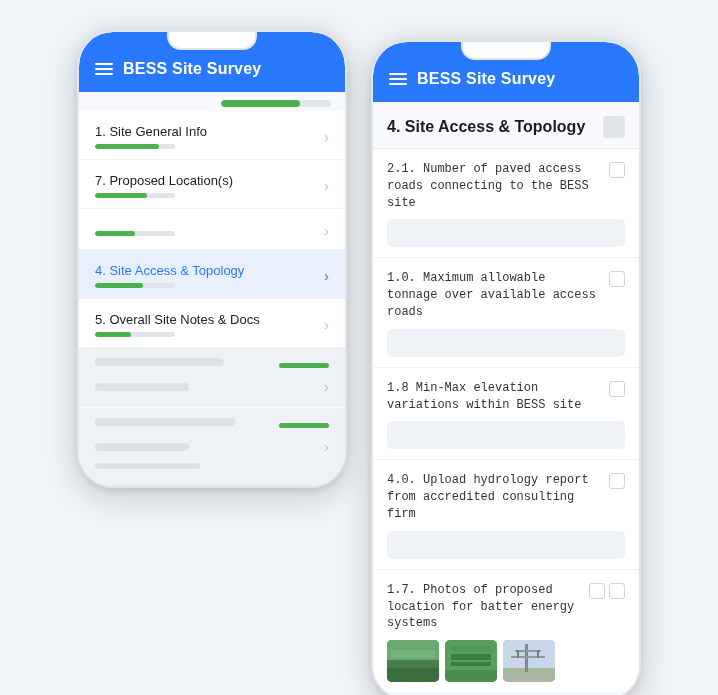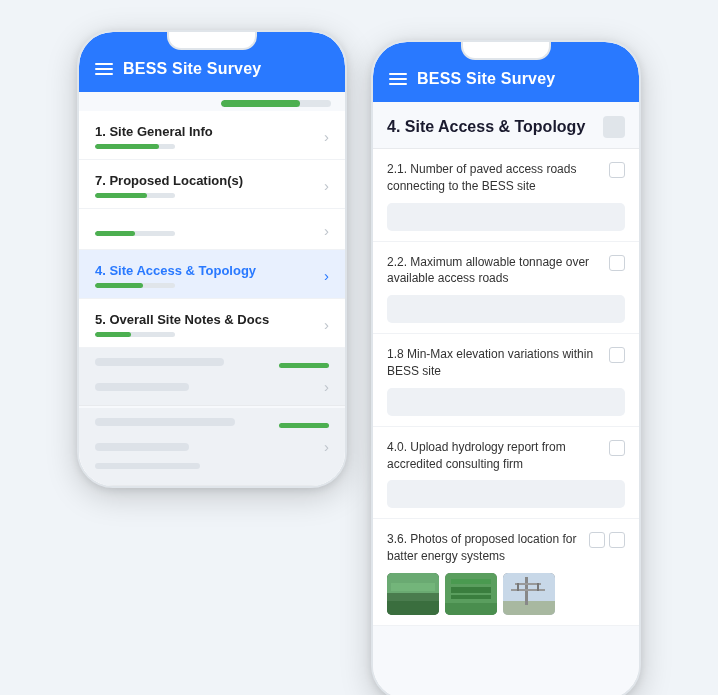--- a/index.html
+++ b/index.html
@@ -97,21 +97,21 @@
       background: #fff;
       border-bottom: 1px solid #f0f2f5;
       cursor: pointer;
     }
     .menu-item-left {
       flex: 1;
     }
     .menu-item-label {
       font-size: 13px;
       color: #222;
-      font-weight: 700;
+      font-weight: 400;
     }
     .menu-item-progress {
       margin-top: 5px;
       width: 80px;
       height: 5px;
       background: #e0e5ea;
       border-radius: 3px;
       overflow: hidden;
     }
     .menu-item-progress-fill {
@@ -171,20 +171,21 @@
       display: flex;
       align-items: flex-start;
       justify-content: space-between;
       gap: 8px;
     }
     .question-text {
       font-size: 12px;
       color: #333;
       line-height: 1.4;
       flex: 1;
+      font-family: Liberation Mono, monospace;
     }
     .question-checkbox {
       width: 16px;
       height: 16px;
       border: 1.5px solid #cdd3da;
       border-radius: 3px;
       flex-shrink: 0;
       margin-top: 1px;
     }
     .question-input-bar {
@@ -335,21 +336,21 @@
         <div class="question-block">
           <div class="question-row">
             <span class="question-text">2.1. Number of paved access roads connecting to the BESS site</span>
             <div class="question-checkbox"></div>
           </div>
           <div class="question-input-bar"></div>
         </div>
 
         <div class="question-block">
           <div class="question-row">
-            <span class="question-text">2.2. Maximum allowable tonnage over available access roads</span>
+            <span class="question-text">1.0. Maximum allowable tonnage over available access roads</span>
             <div class="question-checkbox"></div>
           </div>
           <div class="question-input-bar"></div>
         </div>
 
         <div class="question-block">
           <div class="question-row">
             <span class="question-text">1.8 Min-Max elevation variations within BESS site</span>
             <div class="question-checkbox"></div>
           </div>
@@ -359,21 +360,21 @@
         <div class="question-block">
           <div class="question-row">
             <span class="question-text">4.0. Upload hydrology report from accredited consulting firm</span>
             <div class="question-checkbox"></div>
           </div>
           <div class="question-input-bar"></div>
         </div>
 
         <div class="question-block">
           <div class="question-row">
-            <span class="question-text">3.6. Photos of proposed location for batter energy systems</span>
+            <span class="question-text">1.7. Photos of proposed location for batter energy systems</span>
             <div style="display:flex; gap:4px; align-items:flex-start;">
               <div class="question-checkbox"></div>
               <div class="question-checkbox"></div>
             </div>
           </div>
           <div class="photos-row">
 
             <div class="photo-thumb">
               <svg viewBox="0 0 52 42" xmlns="http://www.w3.org/2000/svg">
                 <rect width="52" height="42" fill="#4a7c4e"></rect>

